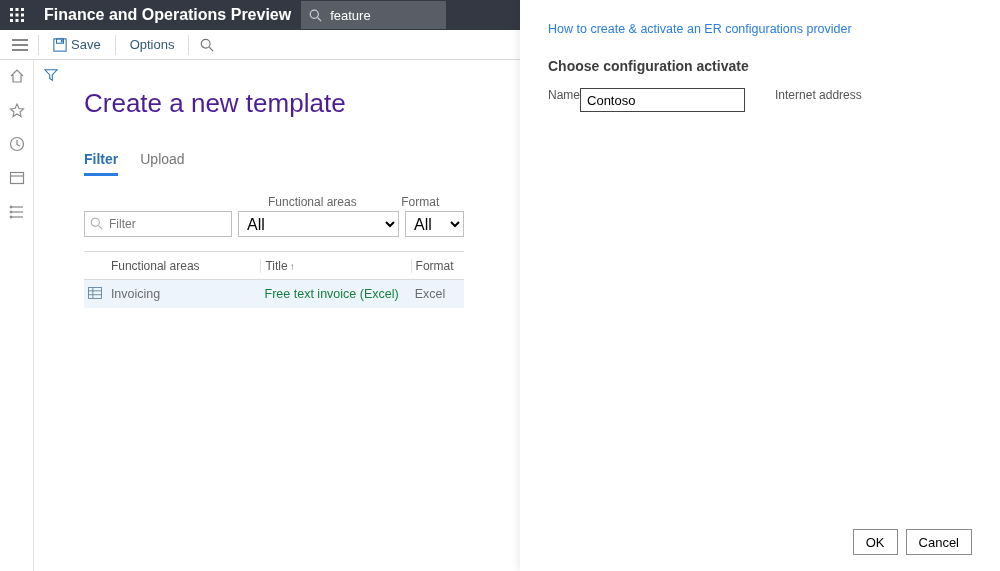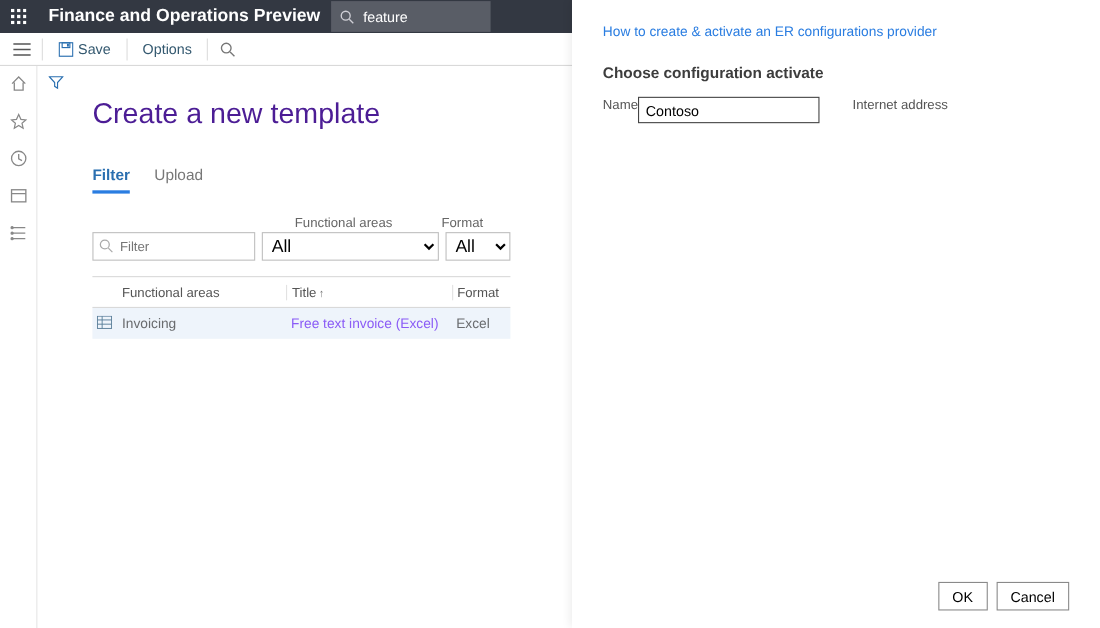--- a/index.html
+++ b/index.html
@@ -52,21 +52,21 @@
   .grid { margin-top:14px; border-top:1px solid #d9d9d9; }
   .grid-head { display:flex; height:28px; align-items:center; font-size:12px; color:#555; border-bottom:1px solid #d9d9d9; }
   .gh-ic { width:26px; }
   .gh-fa { width:174px; padding-left:4px; }
   .gh-ti { width:170px; padding-left:4px; border-left:1px solid #e2e2e2; }
   .gh-fm { width:60px; padding-left:4px; border-left:1px solid #e2e2e2; }
   .sort-arrow { font-size:10px; color:#777; margin-left:2px; }
   .grid-row { display:flex; height:28px; align-items:center; font-size:12.5px; background:#eef4fb; color:#444; }
   .gr-ic { width:26px; text-align:center; }
   .gr-fa { width:174px; padding-left:4px; color:#6a6c6f; }
-  .gr-ti { width:170px; padding-left:4px; color:#8b5cf6; }
+  .gr-ti { width:170px; padding-left:4px; color:#15803d; }
   .gr-fm { width:60px;  padding-left:4px; color:#6a6c6f; }
 
   
   .panel { position:absolute; top:0; right:0; bottom:0; width:480px; background:#fff; box-shadow:-2px 0 8px rgba(0,0,0,0.08); padding:22px 28px 0 28px; display:flex; flex-direction:column; }
   .panel-title { font-size:20px; font-weight:600; color:#3d3d3d; margin:12px 0 20px 0; }
   .panel-link { color:#2a7de1; font-size:12.5px; margin-bottom:22px; cursor:pointer; }
   .panel-sub { font-size:14px; font-weight:600; color:#3d3d3d; margin-bottom:14px; }
   .form-row { display:flex; gap:30px; }
   .form-col { display:flex; flex-direction:row; }
   .form-col label { font-size:12px; color:#555; margin-bottom:2px; }

